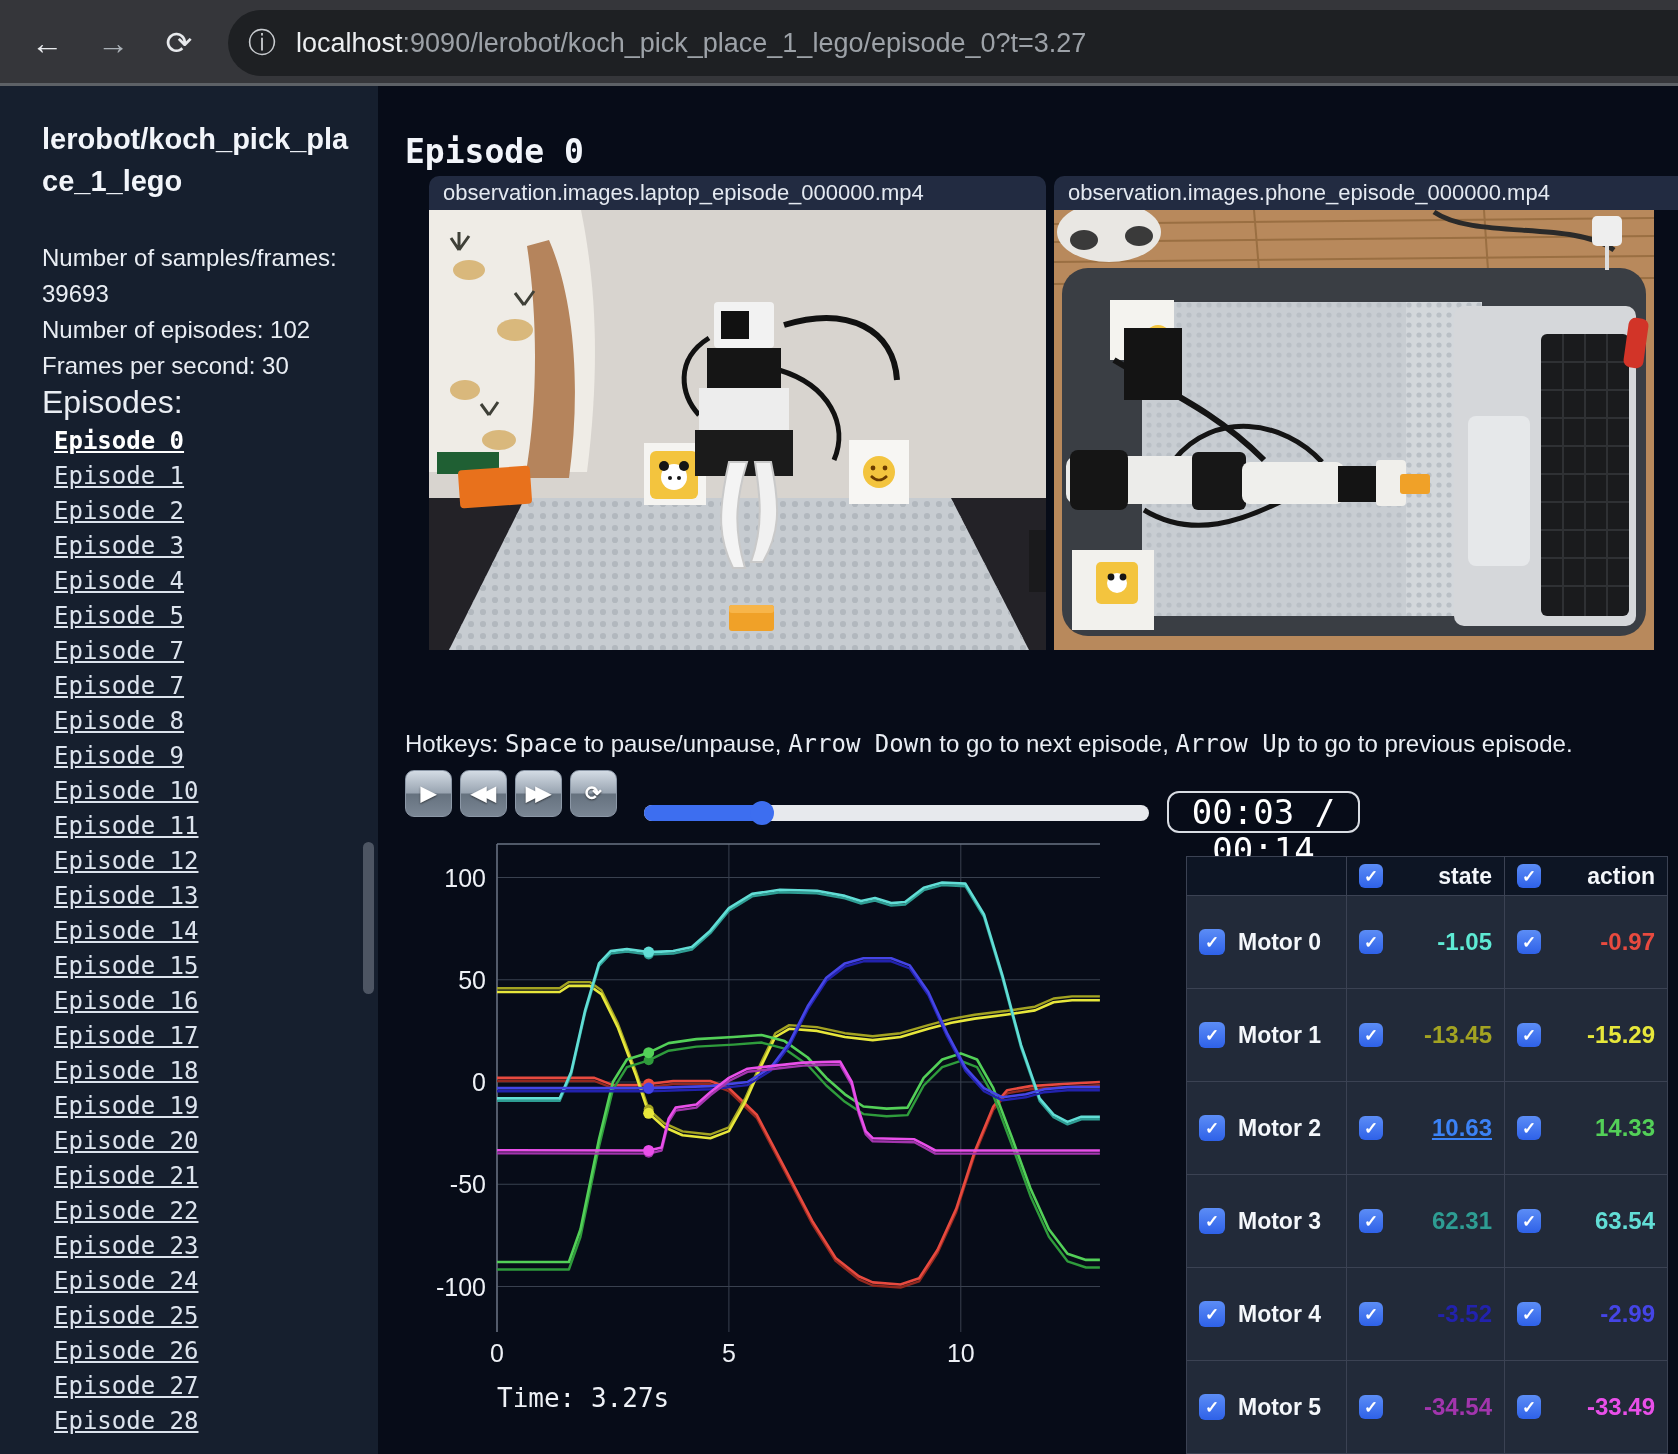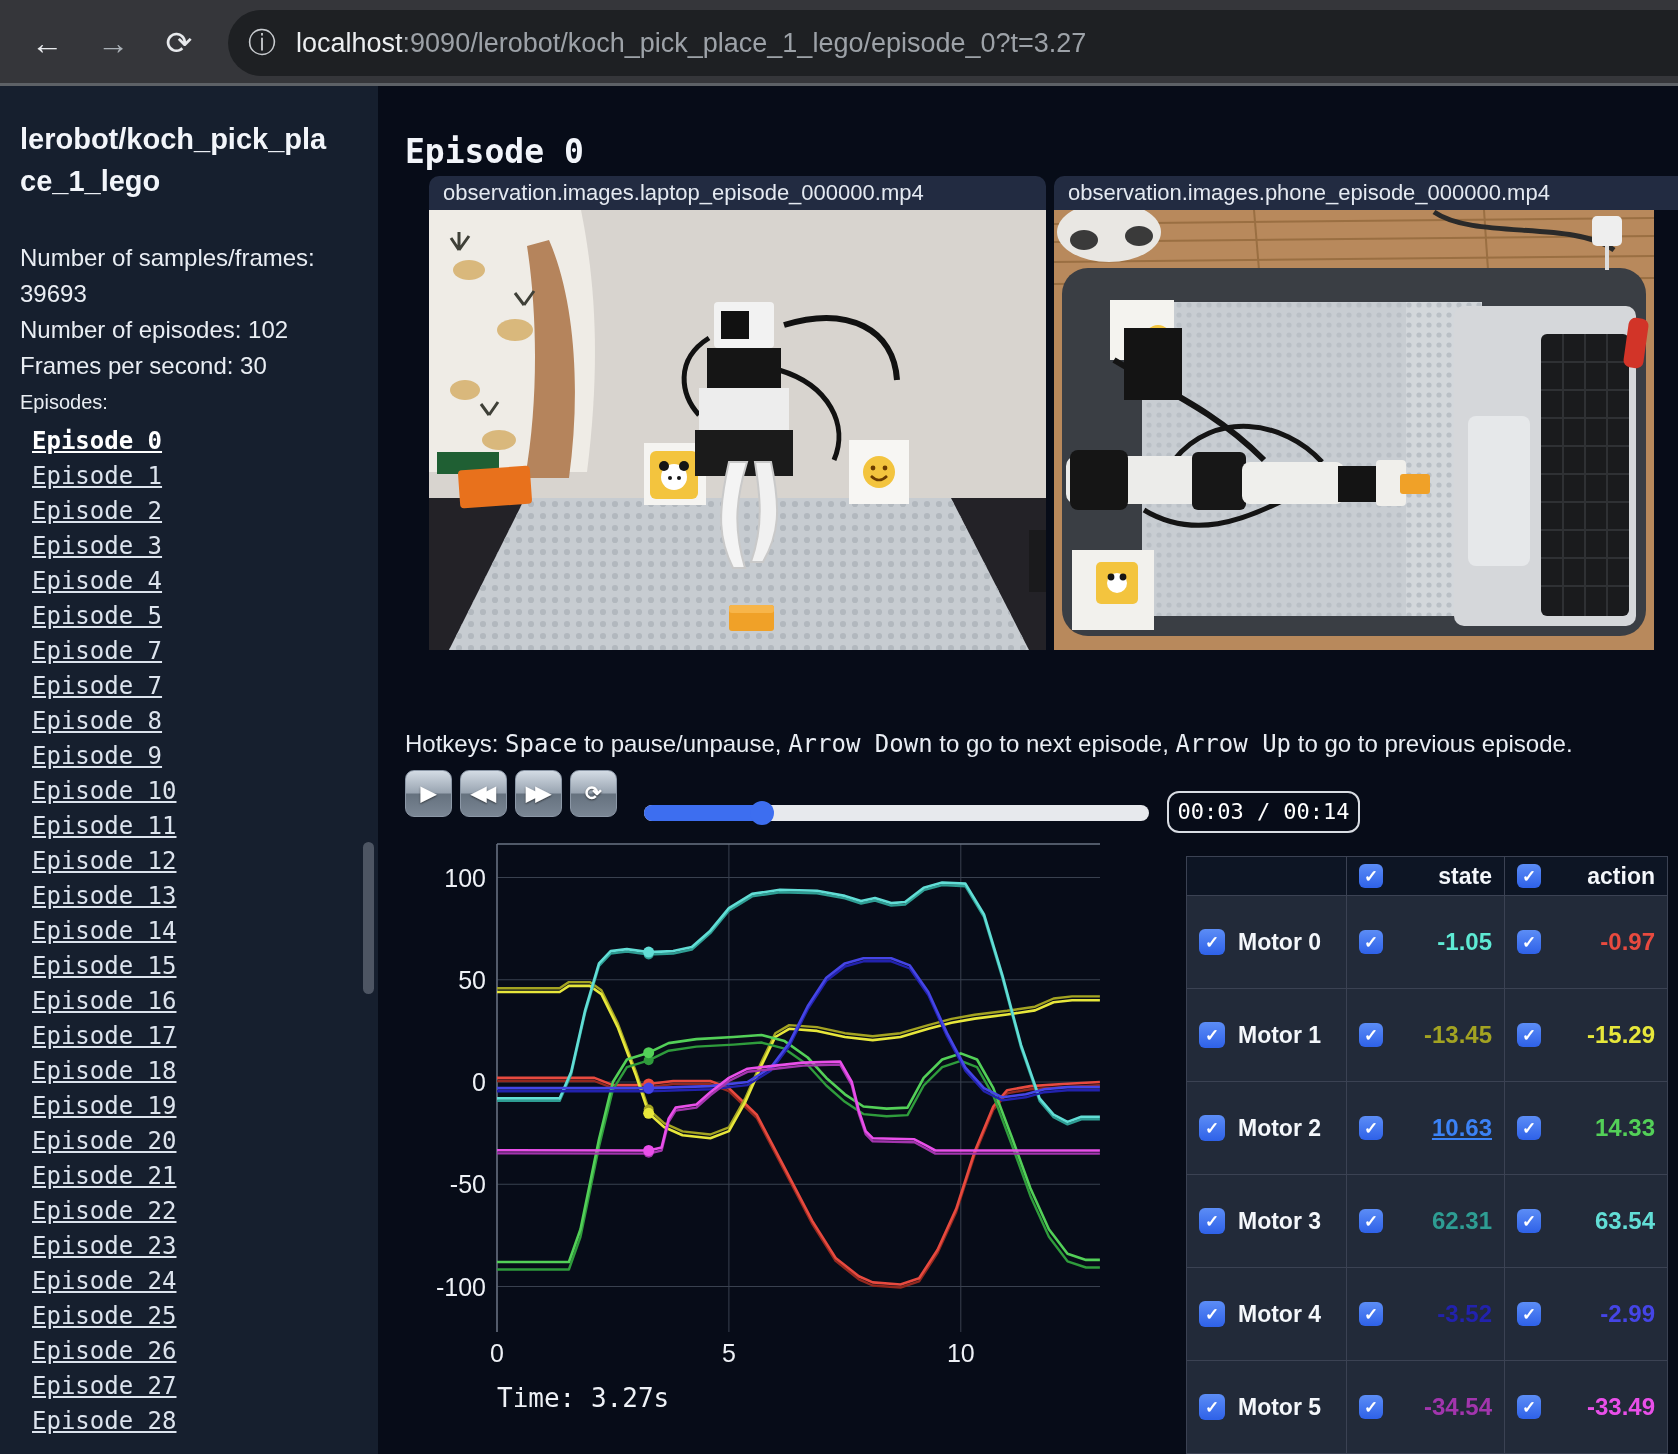--- a/index.html
+++ b/index.html
@@ -13,25 +13,25 @@
            font-size:32px;color:#e8eaed;cursor:pointer;}
   .nav-ico.dim{color:#aab0b6;}
   .pill{position:absolute;left:228px;top:10px;right:0;height:66px;background:#1e2023;
         border-radius:33px 0 0 33px;display:flex;align-items:center;overflow:hidden;}
   .info-ico{margin-left:20px;font-size:28px;color:#c8cbcf;flex:0 0 auto;}
   .url{margin-left:20px;font-size:27px;color:#9da2a8;white-space:nowrap;}
   .url .host{color:#ecee f0;color:#eceef0;}
 
   
   .sidebar{position:absolute;left:0;top:86px;width:378px;height:1368px;background:#161f2e;
-           box-sizing:border-box;padding:32px 0 0 20px;overflow:hidden;}
+           box-sizing:border-box;padding:32px 0 0 42px;overflow:hidden;}
   .sb-title{font-size:29px;font-weight:bold;color:#f2f5fa;width:322px;line-height:42px;
             word-break:break-all;margin-bottom:38px;}
   .sb-meta{font-size:24px;color:#e9edf3;width:310px;line-height:36px;}
-  .sb-ephead{font-size:20px;color:#e9edf3;line-height:36px;margin-top:0;}
+  .sb-ephead{font-size:32px;color:#e9edf3;line-height:36px;margin-top:0;}
   #episode-list{display:block;margin-top:9px;}
   #episode-list a{display:block;font-family:"DejaVu Sans Mono",monospace;font-size:24px;
                   color:#dde4ee;text-decoration:underline;margin:0 0 11px 12px;width:max-content;line-height:24px;}
   #episode-list a.active{font-weight:bold;color:#ffffff;}
   .sb-thumb{position:absolute;left:363px;top:842px;width:11px;height:152px;border-radius:6px;background:#4d5563;}
 
   
   .main-title{position:absolute;left:405px;top:110px;font-family:"DejaVu Sans Mono",monospace;
               font-weight:bold;font-size:33px;color:#f2f5fa;}
   .video-panel{position:absolute;top:176px;}
@@ -47,21 +47,21 @@
   .pbtn{position:absolute;top:770px;width:47px;height:47px;border-radius:9px;border:1px solid #8b97a6;
         background:linear-gradient(#d3dbe4 0%,#9aa5b2 48%,#66727f 52%,#7a8694 100%);
         color:#fff;font-size:20px;font-weight:bold;text-align:center;line-height:45px;cursor:pointer;
         text-shadow:0 1px 2px rgba(0,0,0,.55);box-sizing:border-box;padding:0;}
   .pbtn .tight{letter-spacing:-6px;margin-right:6px;}
   .slider{position:absolute;left:644px;top:805px;width:505px;height:16px;border-radius:8px;background:#e7e9ed;cursor:pointer;}
   .slider-fill{position:absolute;left:0;top:0;height:16px;border-radius:8px 0 0 8px;background:#3d6ef0;}
   .slider-thumb{position:absolute;top:-4px;width:24px;height:24px;border-radius:50%;background:#3d6ef0;}
   .time-box{position:absolute;left:1167px;top:791px;width:193px;height:42px;border:2px solid #d9dde3;
             border-radius:12px;box-sizing:border-box;text-align:center;line-height:38px;
-            font-family:"DejaVu Sans Mono",monospace;font-size:22px;color:#ffffff;}
+            font-family:"DejaVu Sans Mono",monospace;font-size:34px;color:#ffffff;}
 
   #chart{position:absolute;left:398px;top:788px;}
   #chart .grid{stroke:#39414f;stroke-width:1;}
   #chart .axis{stroke:#6a7383;stroke-width:1.4;}
   #chart .ytick,#chart .xtick{fill:#eef1f6;font-size:25px;font-family:"Liberation Sans",sans-serif;}
   .time-label{position:absolute;left:497px;top:1383px;font-family:"DejaVu Sans Mono",monospace;
               font-size:26px;color:#eef1f6;}
 
   
   .mtable{position:absolute;left:1186px;top:856px;width:481px;border-collapse:collapse;table-layout:fixed;}

